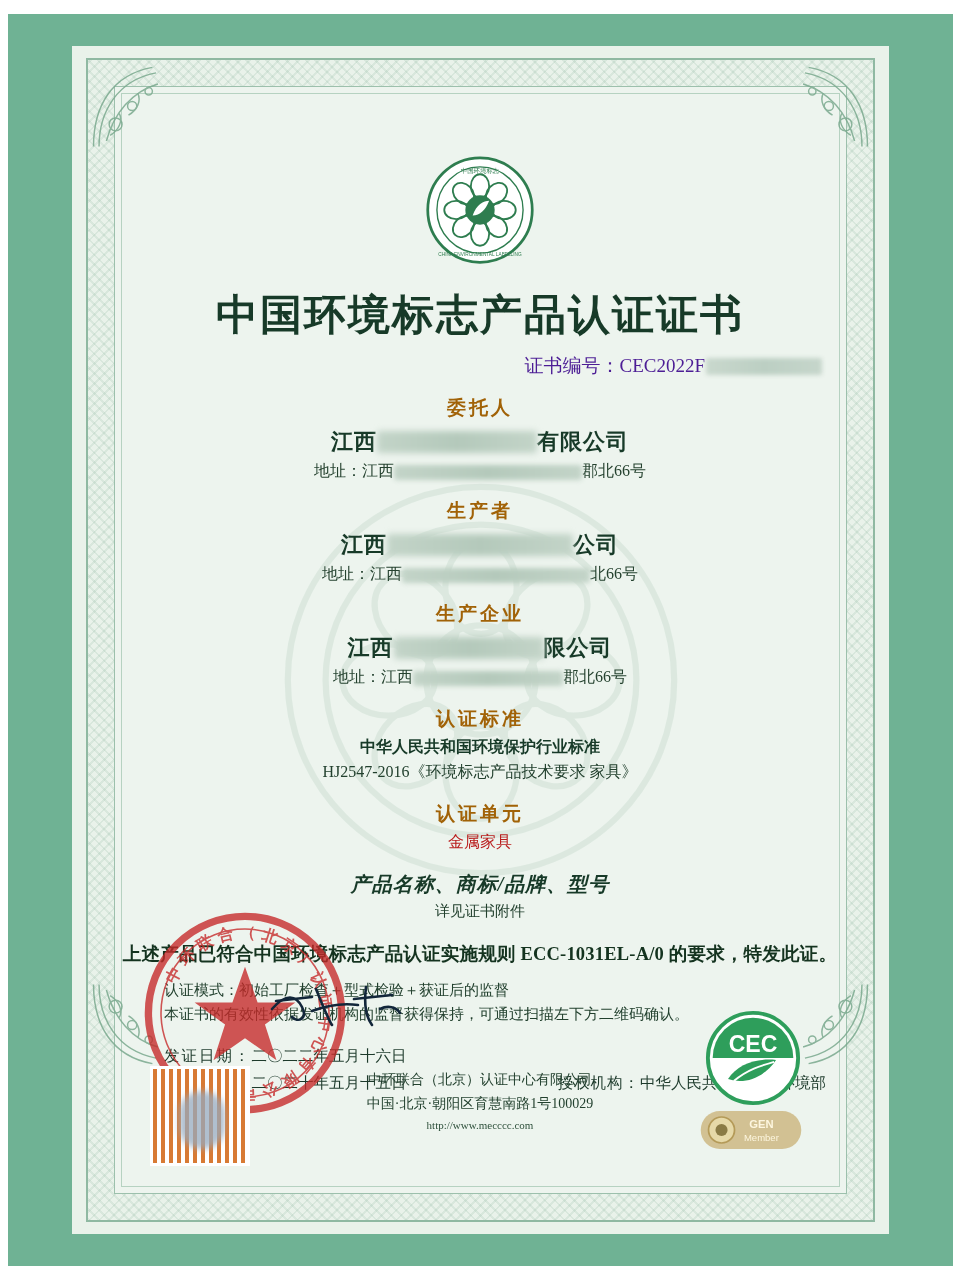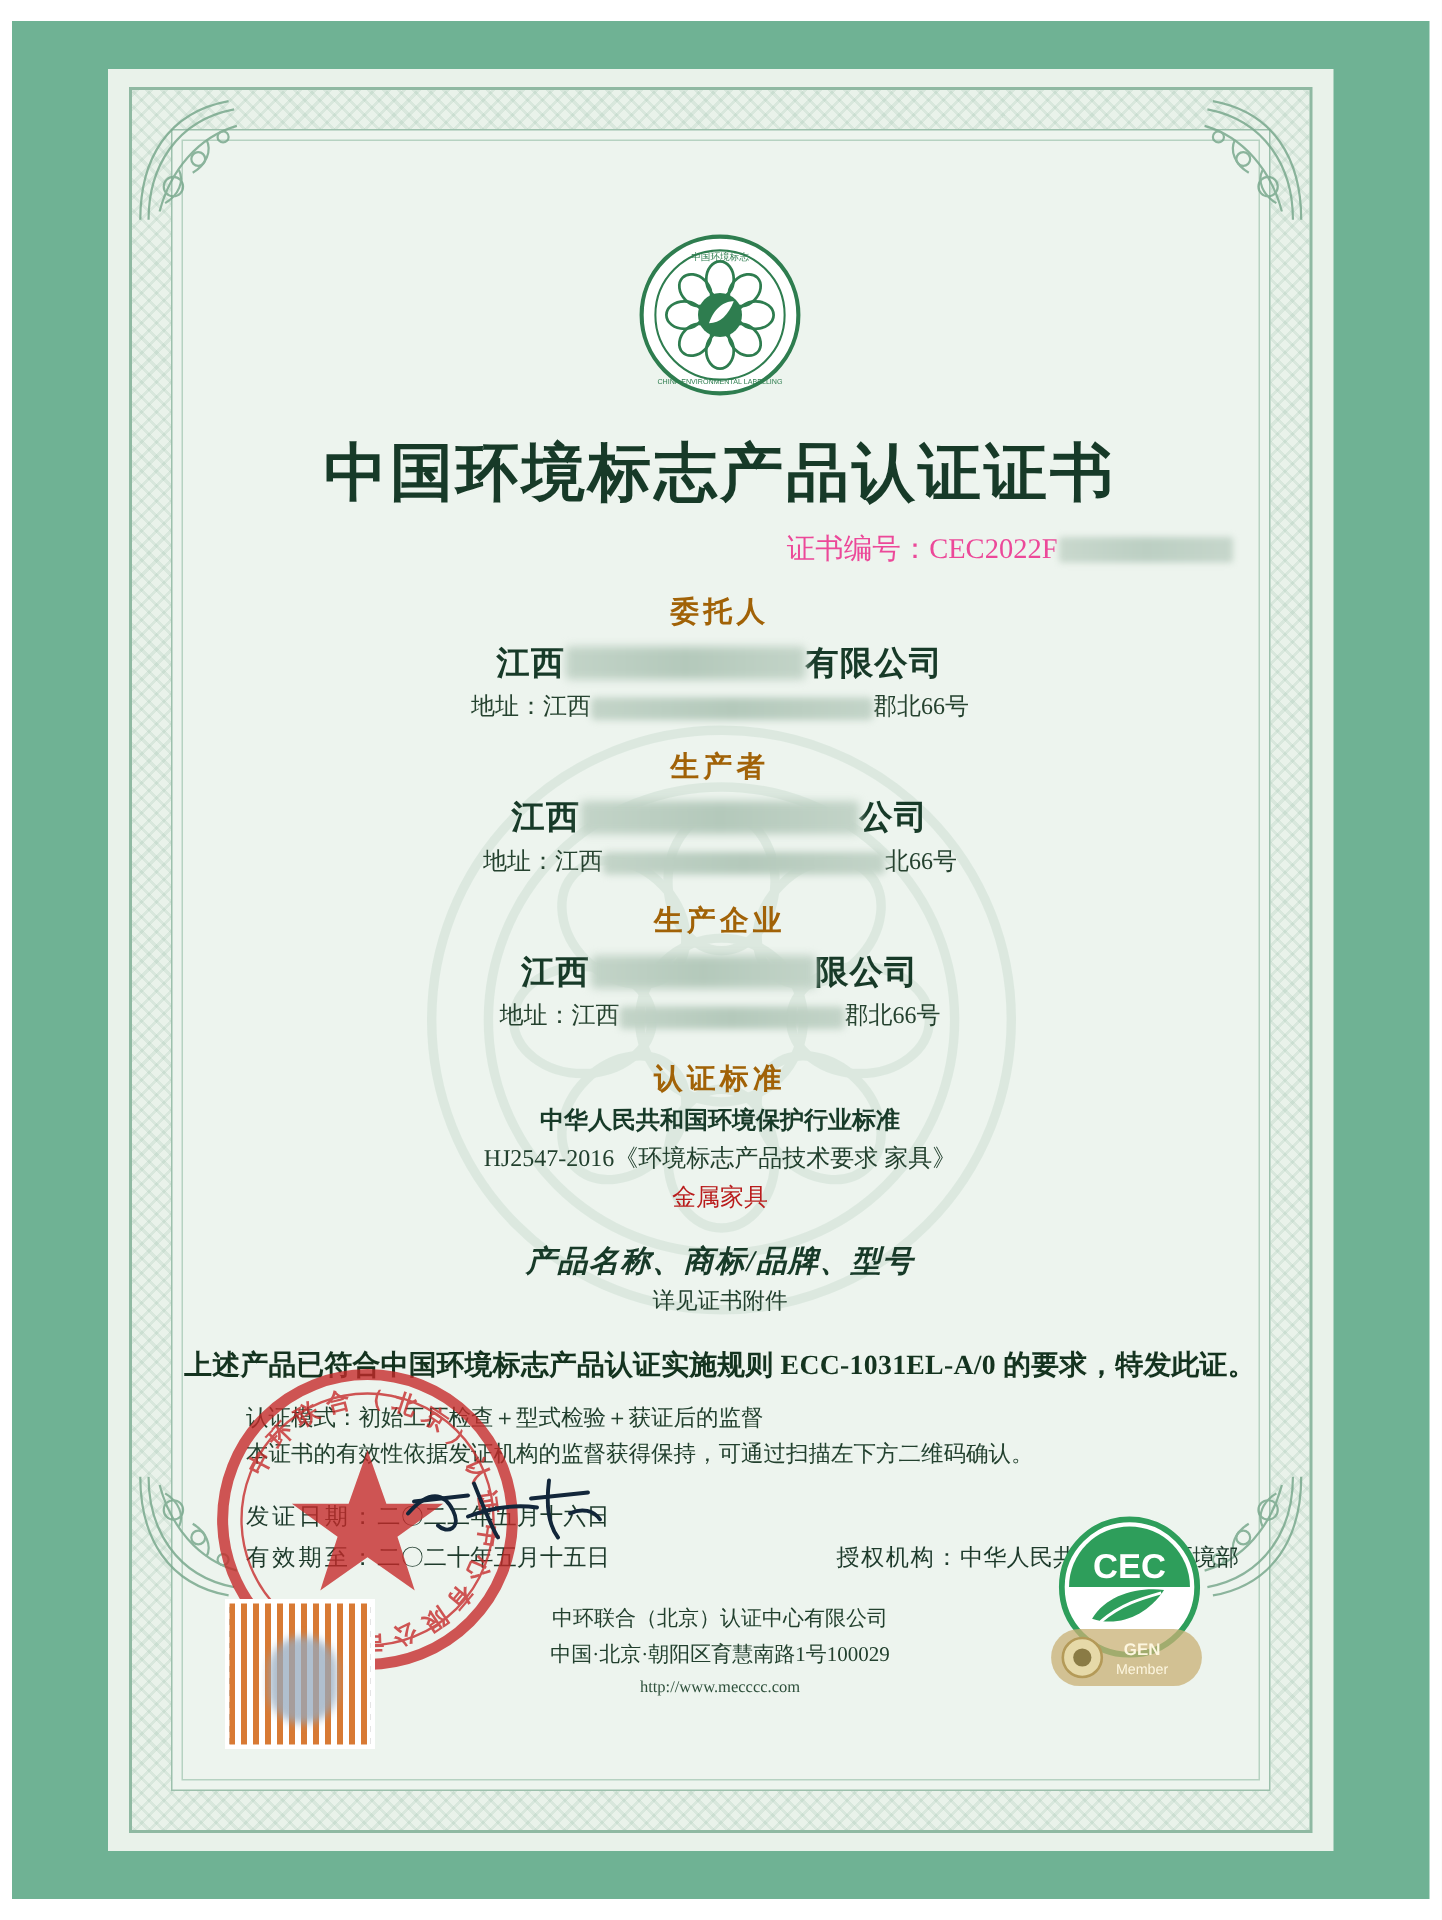--- a/index.html
+++ b/index.html
@@ -128,21 +128,21 @@
     letter-spacing: 2px;
     color: #173a28;
     font-family: "Liberation Serif", serif;
   }
 
   .cert-no-row {
     margin-top: 10px;
     padding-right: 18px;
     text-align: right;
     font-size: 19px;
-    color: #ec4899;
+    color: #4c1d95;
   }
   .cert-no-row .redact {
     display: inline-block;
     width: 116px;
     height: 17px;
     vertical-align: -3px;
     margin-left: 1px;
     background: linear-gradient(90deg,#c9d8cd,#bccfc3,#c6d6cb);
     filter: blur(2.2px);
     border-radius: 2px;
@@ -329,21 +329,21 @@
     right: 160px;
     top: 1010px;
     width: 96px;
     height: 96px;
   }
   .cec-badge svg { width: 100%; height: 100%; }
 
   .gen-badge {
     position: absolute;
     right: 158px;
-    top: 1079px;
+    top: 1104px;
     width: 104px;
     height: 52px;
   }
   .gen-badge svg { width: 100%; height: 100%; }
 
   .sr-only {
     position: absolute;
     width: 1px; height: 1px;
     overflow: hidden;
     clip: rect(0 0 0 0);
@@ -494,20 +494,21 @@
       <span>江西</span><span class="blur-inline blur-name3"></span><span>限公司</span>
     </div>
     <div class="sec-addr">
       <span>地址：</span><span>江西</span><span class="blur-inline blur-addr2"></span><span>郡北66号</span>
     </div>
 
     <div class="sec-label std-label">认证标准</div>
     <div class="std-line1">中华人民共和国环境保护行业标准</div>
     <div class="std-line2">HJ2547-2016《环境标志产品技术要求  家具》</div>
 
+    <div class="sec-label std-label">认证单元</div>
     <div class="unit-val">金属家具</div>
 
     <div class="prod-label">产品名称、商标/品牌、型号</div>
     <div class="prod-val">详见证书附件</div>
 
     <div class="statement">上述产品已符合中国环境标志产品认证实施规则 ECC-1031EL-A/0 的要求，特发此证。</div>
 
     <div class="notes">
       <div>认证模式：初始工厂检查＋型式检验＋获证后的监督</div>
       <div>本证书的有效性依据发证机构的监督获得保持，可通过扫描左下方二维码确认。</div>

